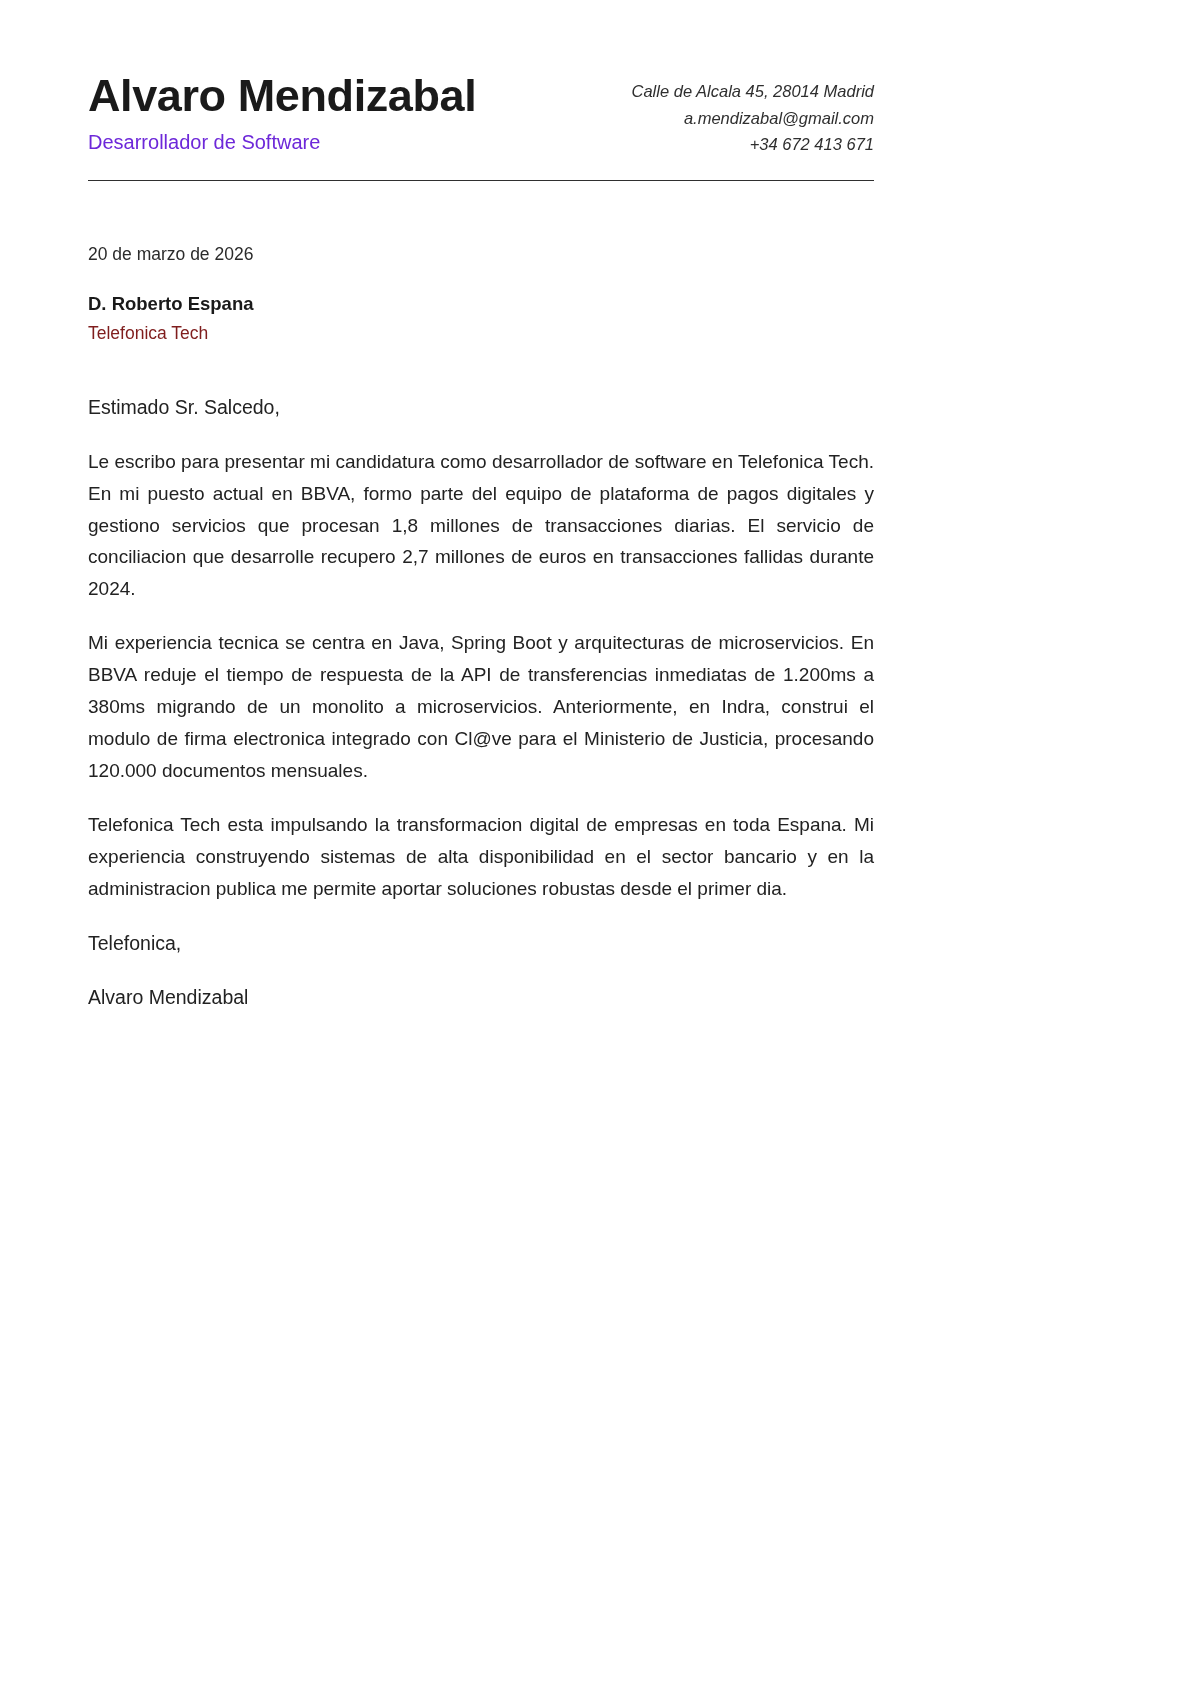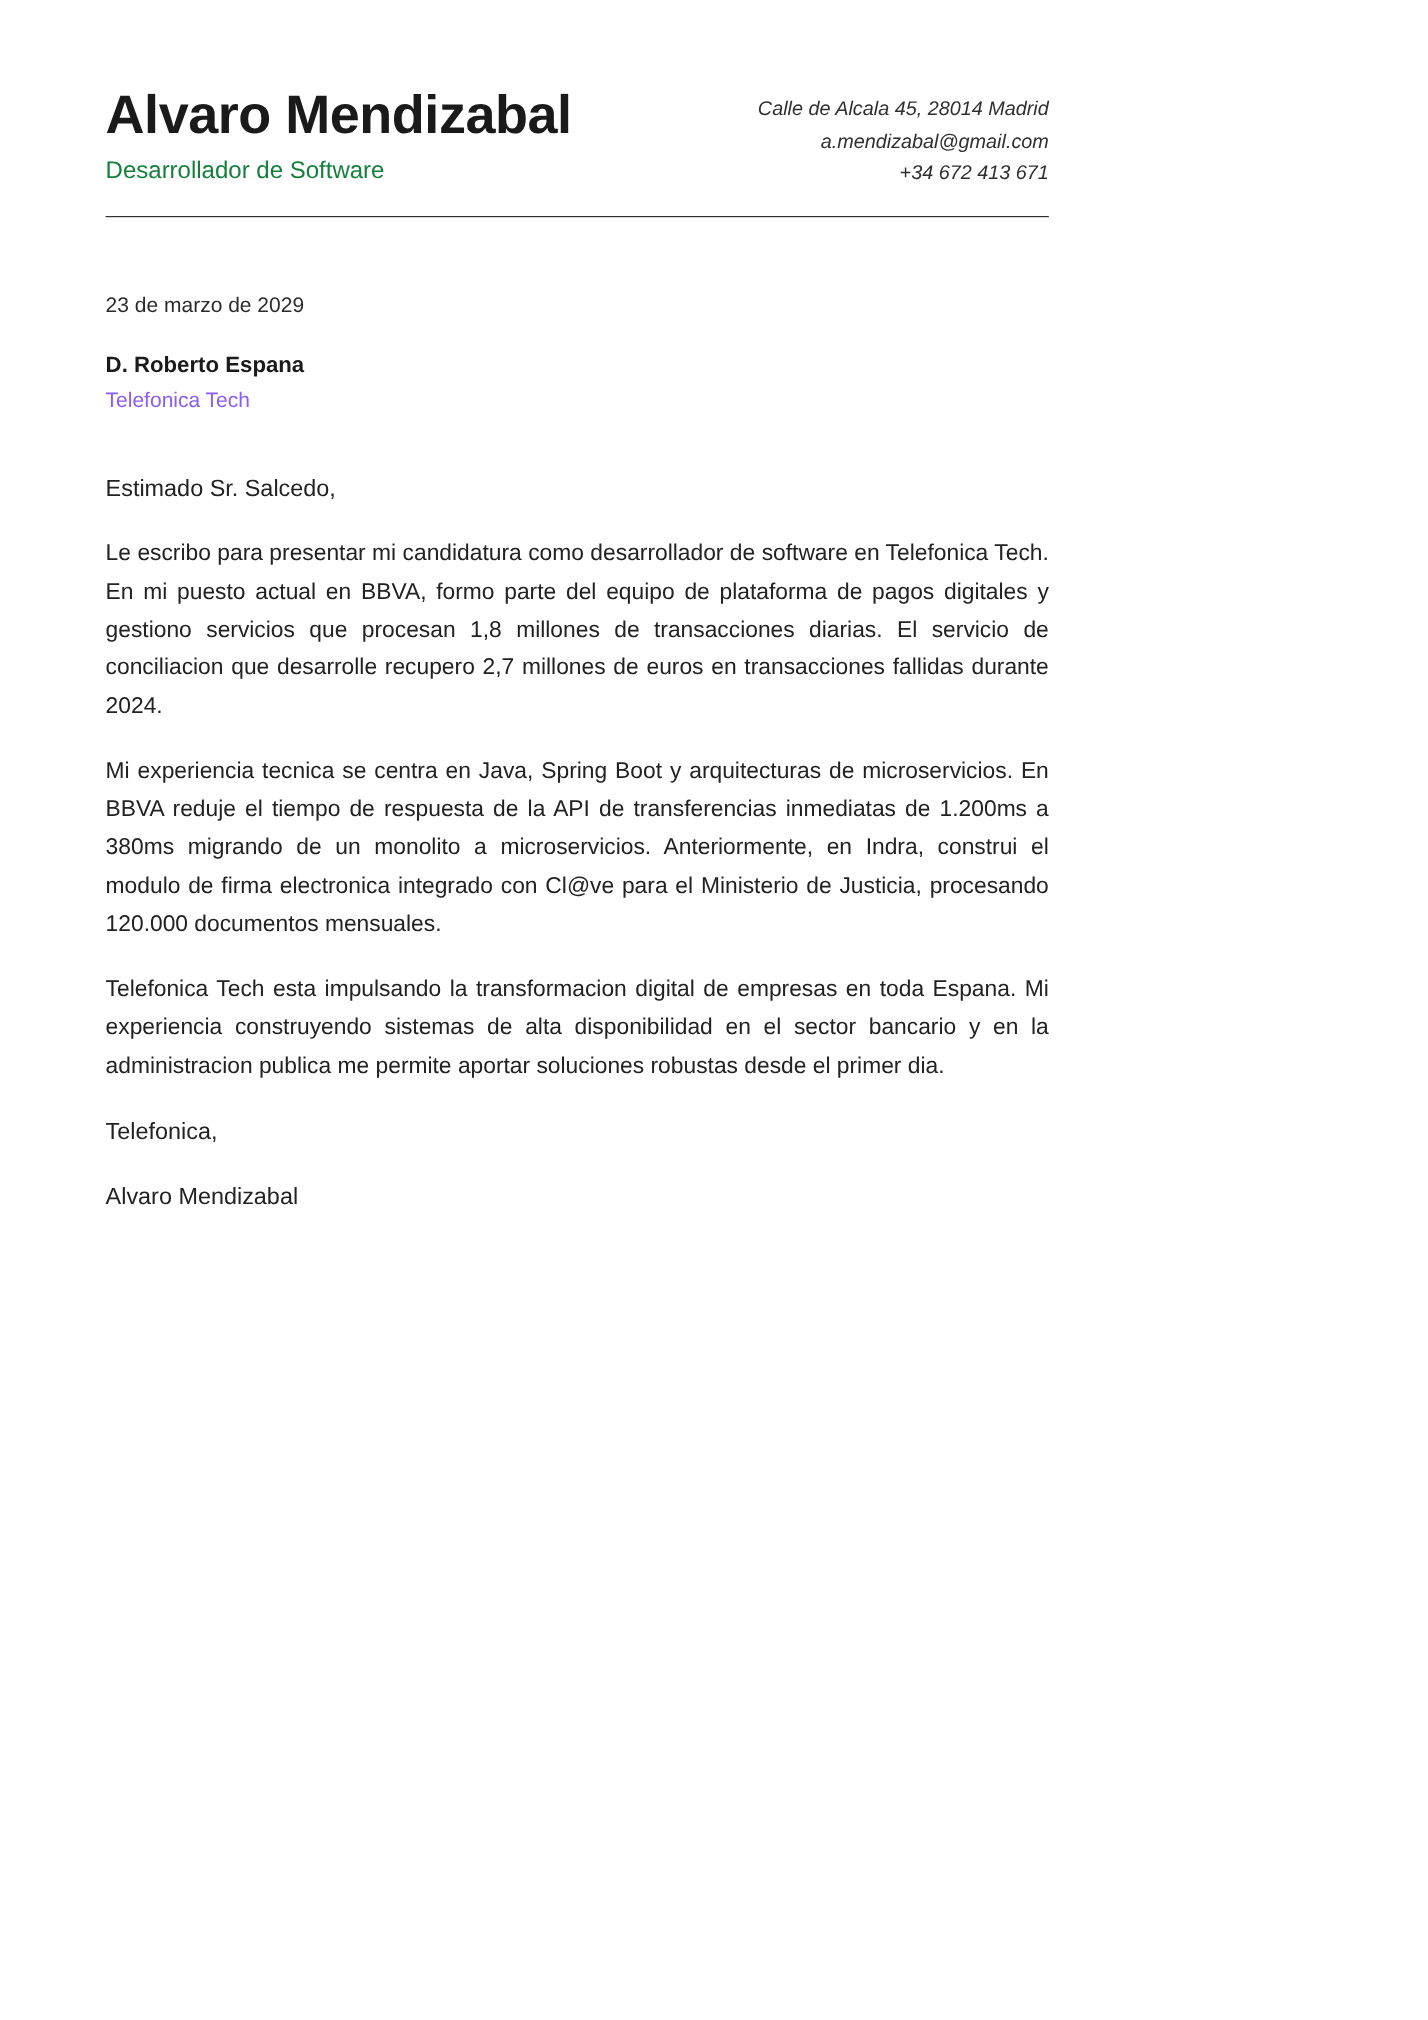--- a/index.html
+++ b/index.html
@@ -39,21 +39,21 @@
     font-weight: 700;
     letter-spacing: -0.4px;
     color: #1a1a1a;
     line-height: 1.08;
     margin: 0;
     white-space: nowrap;
   }
   .candidate-role {
     font-size: 20px;
     font-weight: 400;
-    color: #15803d;
+    color: #6d28d9;
     margin-top: 9px;
     line-height: 1.2;
   }
   .contact-block {
     text-align: right;
     font-size: 16.5px;
     line-height: 1.62;
     color: #2f2f2f;
     padding-top: 16px;
     white-space: nowrap;
@@ -82,21 +82,21 @@
   }
   .recipient-name {
     font-size: 18.5px;
     font-weight: 700;
     color: #1a1a1a;
     line-height: 1.35;
   }
   .recipient-company {
     font-size: 17.5px;
     font-weight: 400;
-    color: #8b5cf6;
+    color: #7f1d1d;
     line-height: 1.35;
     margin-top: 5px;
   }
 
   
   .letter-body {
     margin-top: 46px;
   }
   .salutation {
     font-size: 19.5px;
@@ -142,21 +142,21 @@
     <address class="contact-block">
       <span class="contact-line">Calle de Alcala 45, 28014 Madrid</span>
       <span class="contact-line">a.mendizabal@gmail.com</span>
       <span class="contact-line">+34 672 413 671</span>
     </address>
   </header>
 
   <hr class="rule">
 
   <section class="meta">
-    <div class="letter-date">23 de marzo de 2029</div>
+    <div class="letter-date">20 de marzo de 2026</div>
 
     <div class="recipient">
       <div class="recipient-name">D. Roberto Espana</div>
       <div class="recipient-company">Telefonica Tech</div>
     </div>
   </section>
 
   <section class="letter-body">
     <div class="salutation">Estimado Sr. Salcedo,</div>
 

